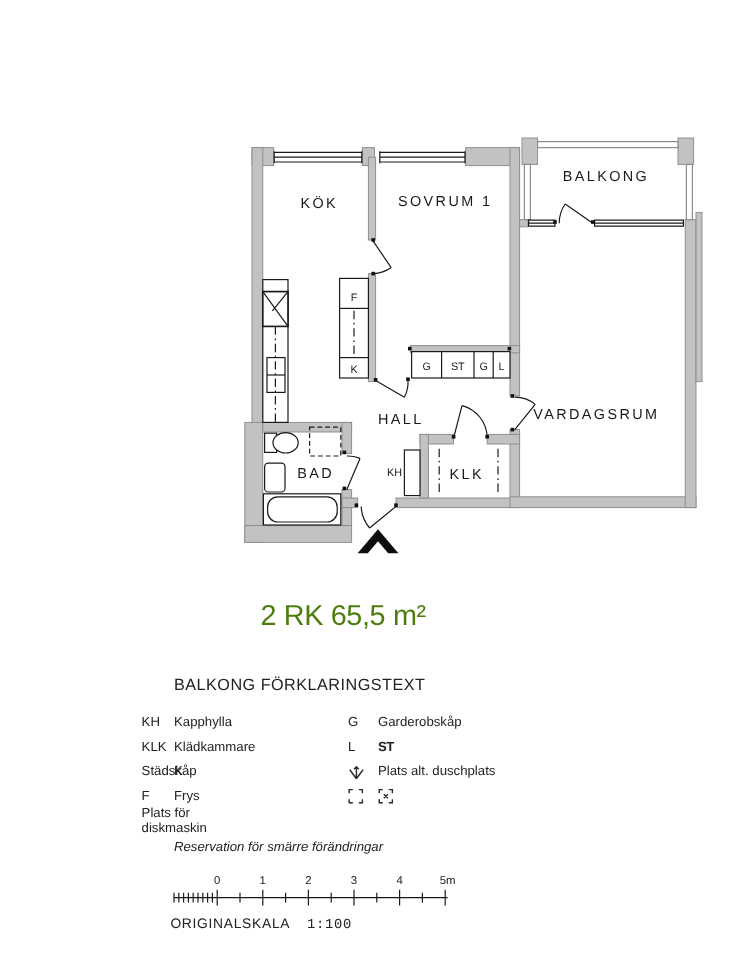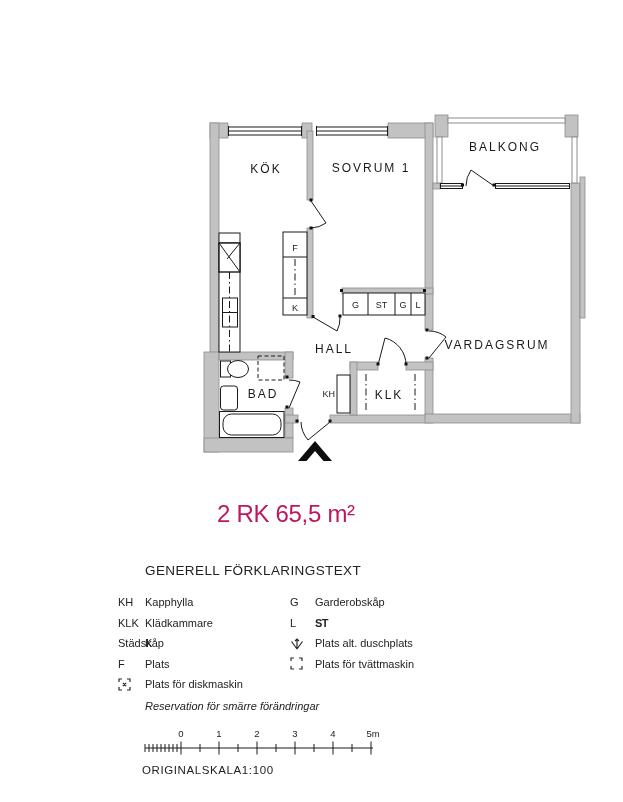--- a/index.html
+++ b/index.html
@@ -4,41 +4,41 @@
 <style>
   html,body{margin:0;padding:0;background:#fff;}
   .page{
     position:relative;width:623px;height:802px;background:#ffffff;
     font-family:"Liberation Sans","DejaVu Sans",sans-serif;color:#1a1a1a;overflow:hidden;
   }
   .plan-svg{position:absolute;left:0;top:0;}
   .room-label{font-size:12px;letter-spacing:2px;fill:#1a1a1a;}
   .cab-label{font-size:9px;letter-spacing:0px;fill:#1a1a1a;}
   .title{
-    position:absolute;left:217px;top:500px;font-size:24px;letter-spacing:-0.3px;color:#be185d;
+    position:absolute;left:217px;top:500px;font-size:24px;letter-spacing:-0.3px;color:#4d7c0f;
   }
   .legend-header{
     position:absolute;left:145px;top:563px;font-size:13.5px;letter-spacing:0.4px;color:#222;
   }
   .legend-grid{
     position:absolute;left:118px;top:592px;display:grid;
     grid-template-columns:27px 145px 25px 180px;grid-auto-rows:20.5px;
     font-size:11px;color:#222;align-items:center;
   }
   .legend-grid .cell{display:flex;align-items:center;height:20.5px;}
   .abbr-bold{font-weight:700;letter-spacing:-0.5px;}
   .legend-note{
     position:absolute;left:145px;top:700px;font-size:11px;color:#222;font-style:italic;
   }
   .scalebar-svg{position:absolute;left:140px;top:726px;}
   .scalebar-svg text{font-size:9.5px;fill:#1a1a1a;}
   .scale-caption{
     position:absolute;left:142px;top:764px;font-size:11.5px;letter-spacing:0.6px;color:#222;
   }
-  .scale-caption .ratio{}
+  .scale-caption .ratio{margin-left:14px;font-family:Liberation Mono, monospace;}
   .licon{display:block;}
 </style>
 </head>
 <body>
 
 <div class="page">
 
   <svg class="plan-svg" width="623" height="480" viewBox="0 0 623 480">
 
     <g fill="#c2c2c2" stroke="#8d8d8d" stroke-width="0.8">
@@ -200,21 +200,21 @@
     <text class="room-label" x="371" y="172" text-anchor="middle">SOVRUM 1</text>
     <text class="room-label" x="505" y="151" text-anchor="middle">BALKONG</text>
     <text class="room-label" x="497" y="349" text-anchor="middle">VARDAGSRUM</text>
     <text class="room-label" x="334" y="353" text-anchor="middle">HALL</text>
     <text class="room-label" x="263" y="398" text-anchor="middle">BAD</text>
     <text class="room-label" x="389" y="399" text-anchor="middle">KLK</text>
   </svg>
 
   <div class="title">2 RK 65,5 m²</div>
 
-  <div class="legend-header">GENERELL FÖRKLARINGSTEXT</div>
+  <div class="legend-header">BALKONG FÖRKLARINGSTEXT</div>
 
   <div class="legend-grid">
 
     <div class="cell">KH</div>
     <div class="cell">Kapphylla</div>
     <div class="cell">G</div>
     <div class="cell">Garderobskåp</div>
 
     <div class="cell">KLK</div>
     <div class="cell">Klädkammare</div>
@@ -224,28 +224,27 @@
     <div class="cell">Städskåp</div>
     <div class="cell">K</div>
 
     <div class="cell">
       <svg class="licon" width="14" height="13" viewBox="0 0 14 13" stroke="#2a2a2a" stroke-width="1.2" fill="none">
         <path d="M7,12 L7,2 M7,12 L1.5,4.5 M7,12 L12.5,4.5 M5,4 L7,2 L9,4"></path>
       </svg>
     </div>
     <div class="cell">Plats alt. duschplats</div>
     <div class="cell">F</div>
-    <div class="cell">Plats</div>
+    <div class="cell">Frys</div>
 
     <div class="cell">
       <svg class="licon" width="13" height="13" viewBox="0 0 13 13" stroke="#2a2a2a" stroke-width="1.2" fill="none">
         <path d="M1,4 V1 H4 M9,1 H12 V4 M12,9 V12 H9 M4,12 H1 V9"></path>
       </svg>
     </div>
-    <div class="cell">Plats för tvättmaskin</div>
     <div class="cell">
       <svg class="licon" width="13" height="13" viewBox="0 0 13 13" stroke="#2a2a2a" stroke-width="1.2" fill="none">
         <path d="M1,4 V1 H4 M9,1 H12 V4 M12,9 V12 H9 M4,12 H1 V9 M4.8,4.8 L8.2,8.2 M8.2,4.8 L4.8,8.2"></path>
       </svg>
     </div>
     <div class="cell">Plats för diskmaskin</div>
   </div>
 
   <div class="legend-note">Reservation för smärre förändringar</div>
 

